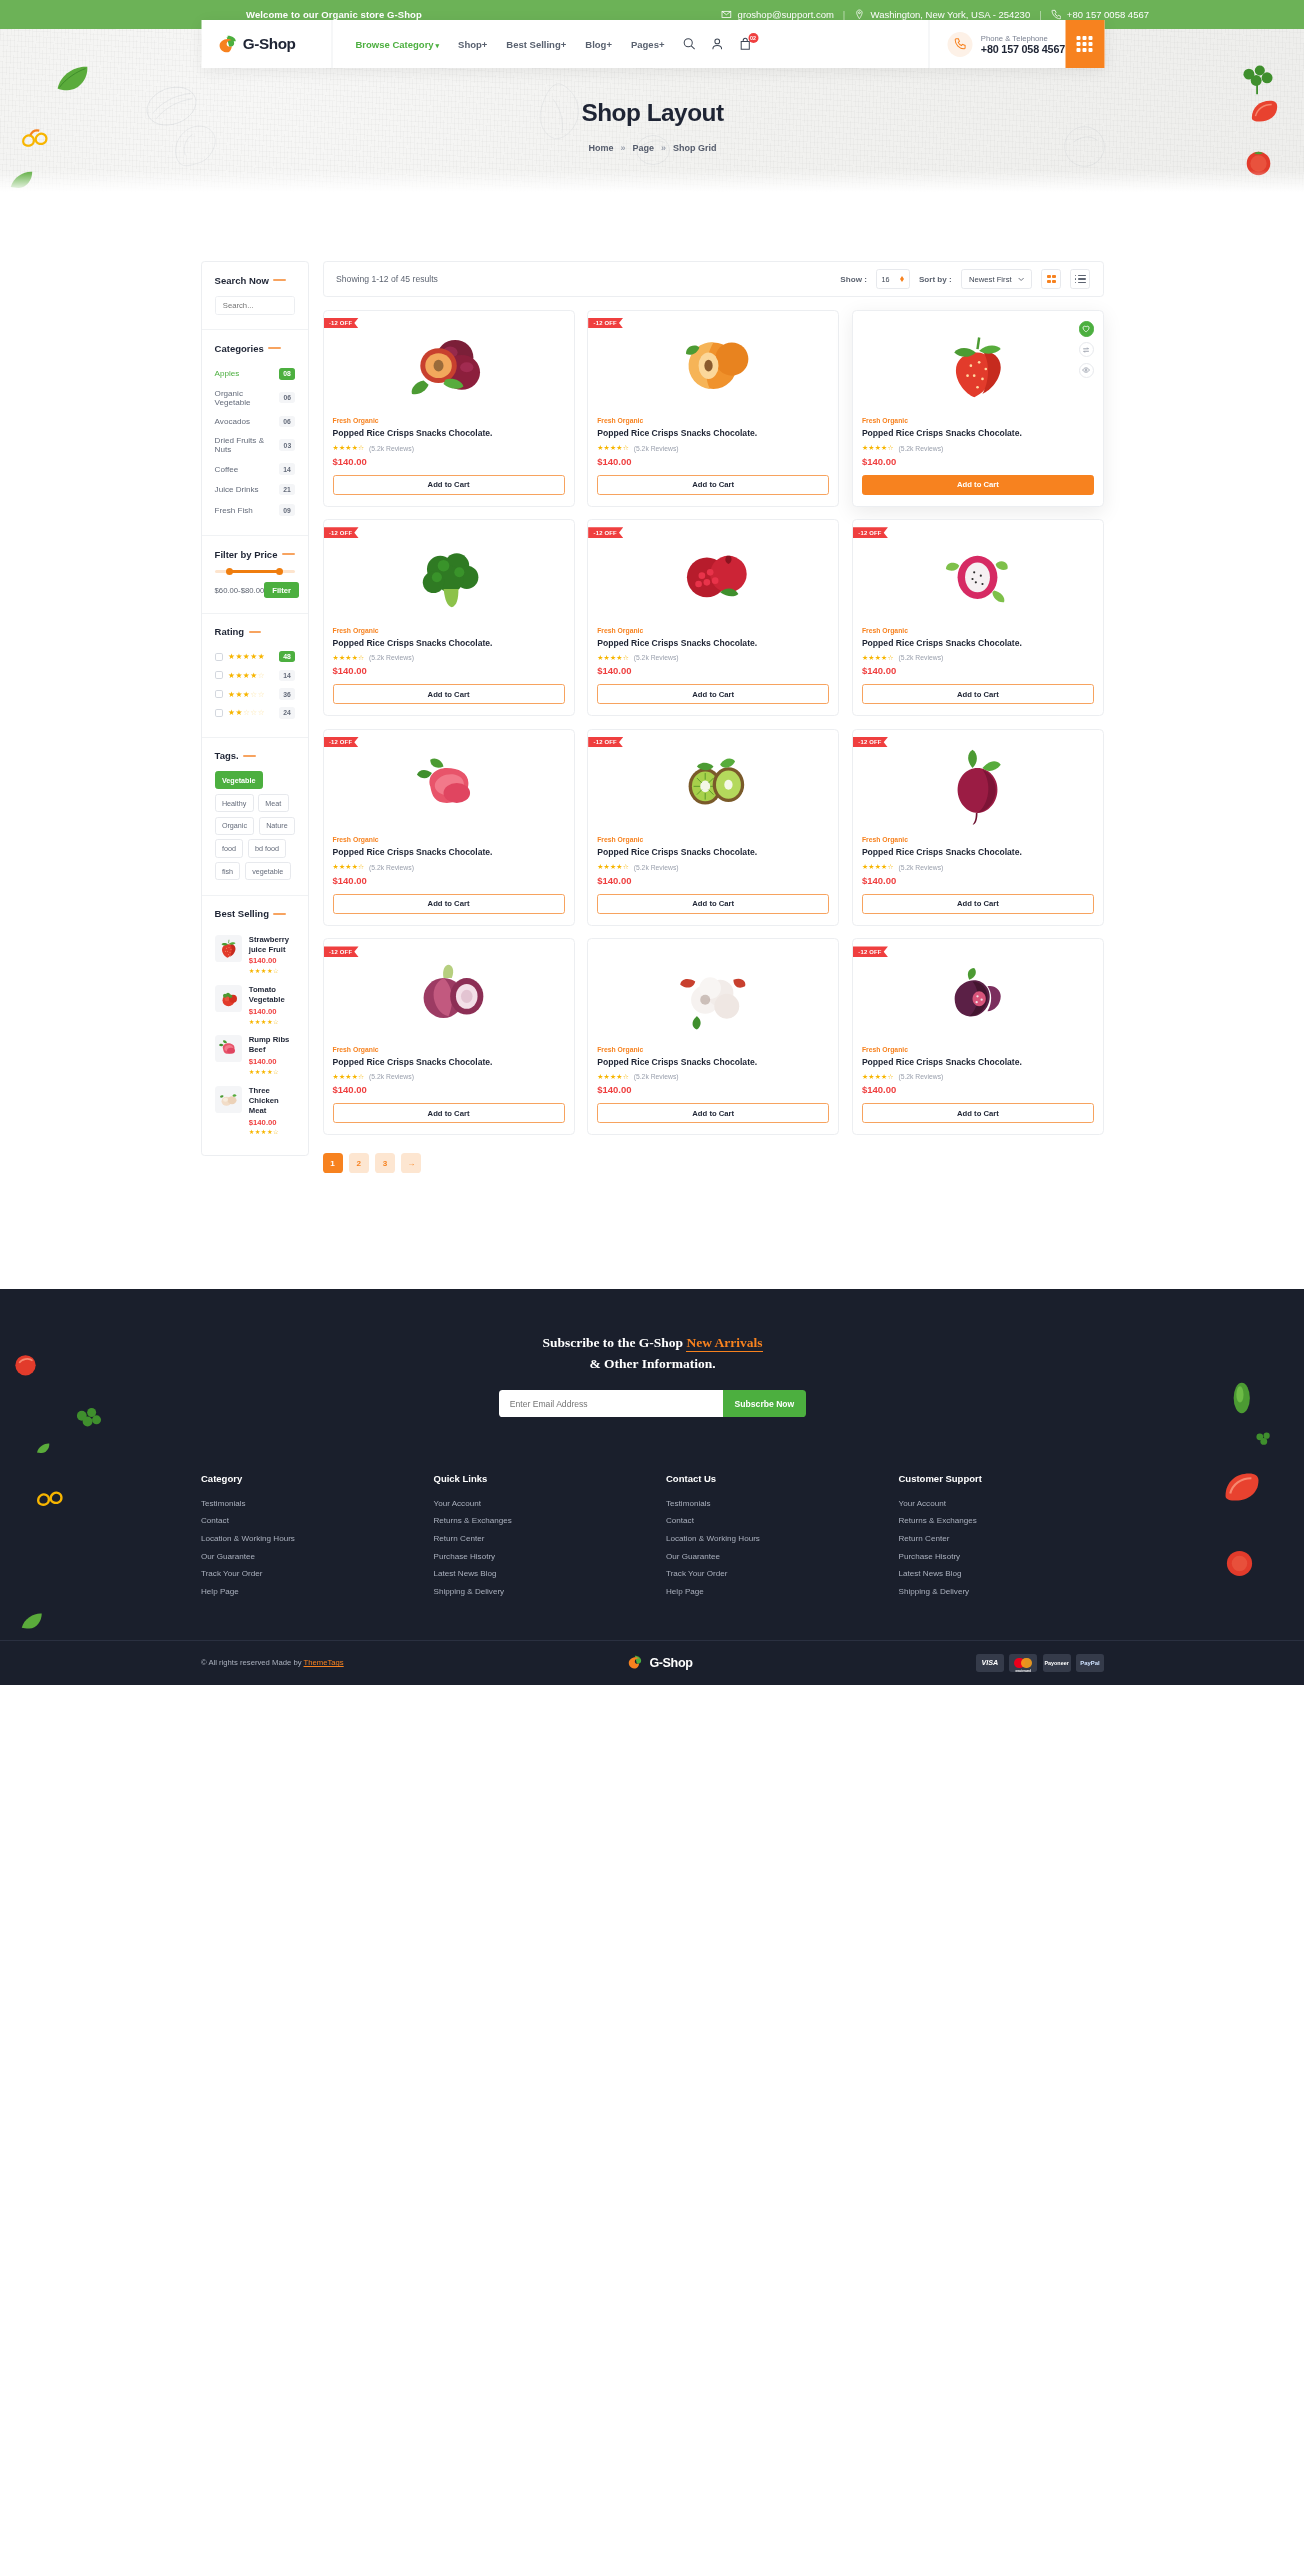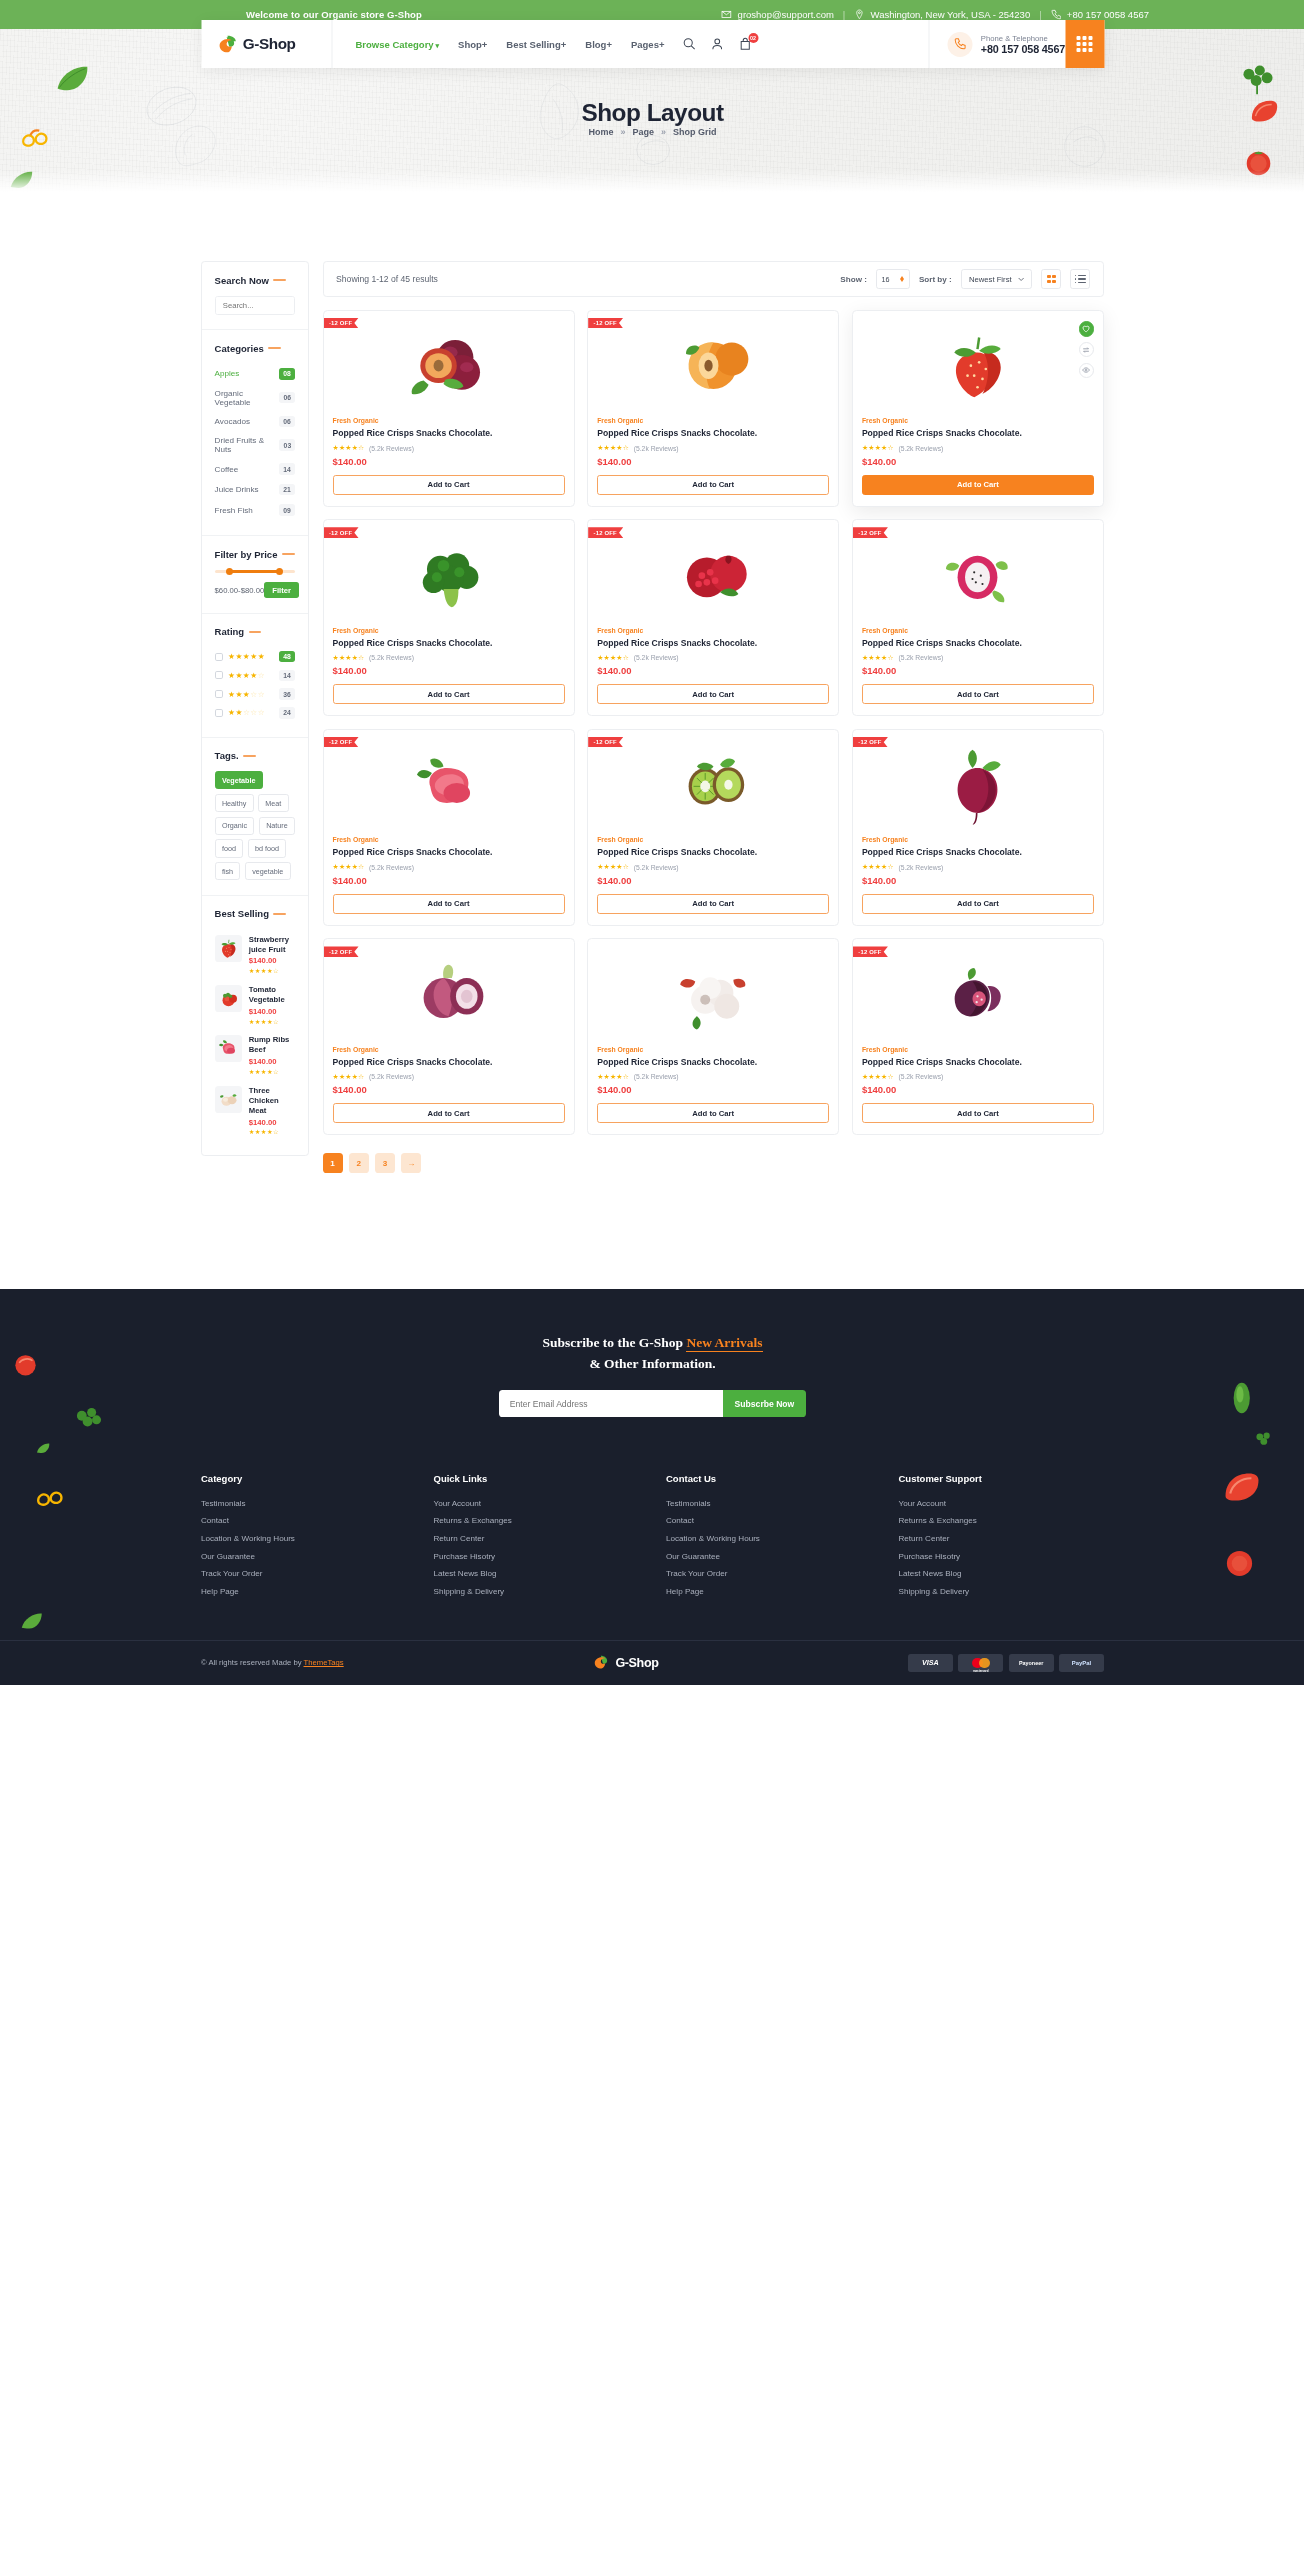--- a/index.html
+++ b/index.html
@@ -78,21 +78,21 @@
   .phone-num { font-size: 10.8px; font-weight: bold; color: #1e2434; letter-spacing: -0.2px; }
   .burger {
     width: 39px; height: 48px; background: #f7821f; display: flex;
     align-items: center; justify-content: center; cursor: pointer;
   }
   .burger-grid { display: grid; grid-template-columns: repeat(3, 3.6px); gap: 2.7px; }
   .burger-grid i { width: 3.6px; height: 3.6px; background: #fff; border-radius: 0.9px; display:block; }
 
   .hero-title { position: relative; text-align: center; padding-top: 70px; z-index: 5; }
   .hero-title h1 { font-size: 24.4px; font-weight: bold; letter-spacing: -0.5px; color:#1e2434; }
-  .crumbs { margin-top: 0; font-size: 9px; font-weight: bold; color: #6c7384; }
+  .crumbs { margin-top: 16px; font-size: 9px; font-weight: bold; color: #6c7384; }
   .crumbs .c-sep { margin: 0 4.5px; color:#9aa0ad; }
   .crumbs .c-item { color: #545b6b; }
 
   
   .deco { position: absolute; pointer-events: none; }
 
   
   .main {
     width: 903px; margin: 0 auto; display: flex; gap: 13.5px;
     padding-top: 69px; padding-bottom: 81px; align-items: flex-start;
@@ -275,21 +275,21 @@
   }
   .fbottom-inner {
     width: 903px; margin: 0 auto; display:flex; align-items:center; justify-content: space-between;
   }
   .copy { font-size: 7.7px; color:#aab0bd; }
   .copy a { color:#f7821f; text-decoration: underline; }
   .flogo { display:flex; align-items:center; gap:5.4px; }
   .flogo-text { font-size: 12.6px; font-weight:bold; color:#fff; letter-spacing:-0.4px; }
   .pays { display:flex; gap: 5.4px; }
   .pay {
-    width: 45px; height: 18px; background:#353b4a; border-radius: 2.7px;
+    width: 28px; height: 18px; background:#353b4a; border-radius: 2.7px;
     display:flex; align-items:center; justify-content:center; font-size: 5.9px;
     font-weight:bold; color:#fff;
   }
 </style>
 </head>
 <body>
 
 <div class="page">
 
   <div class="topbar">

